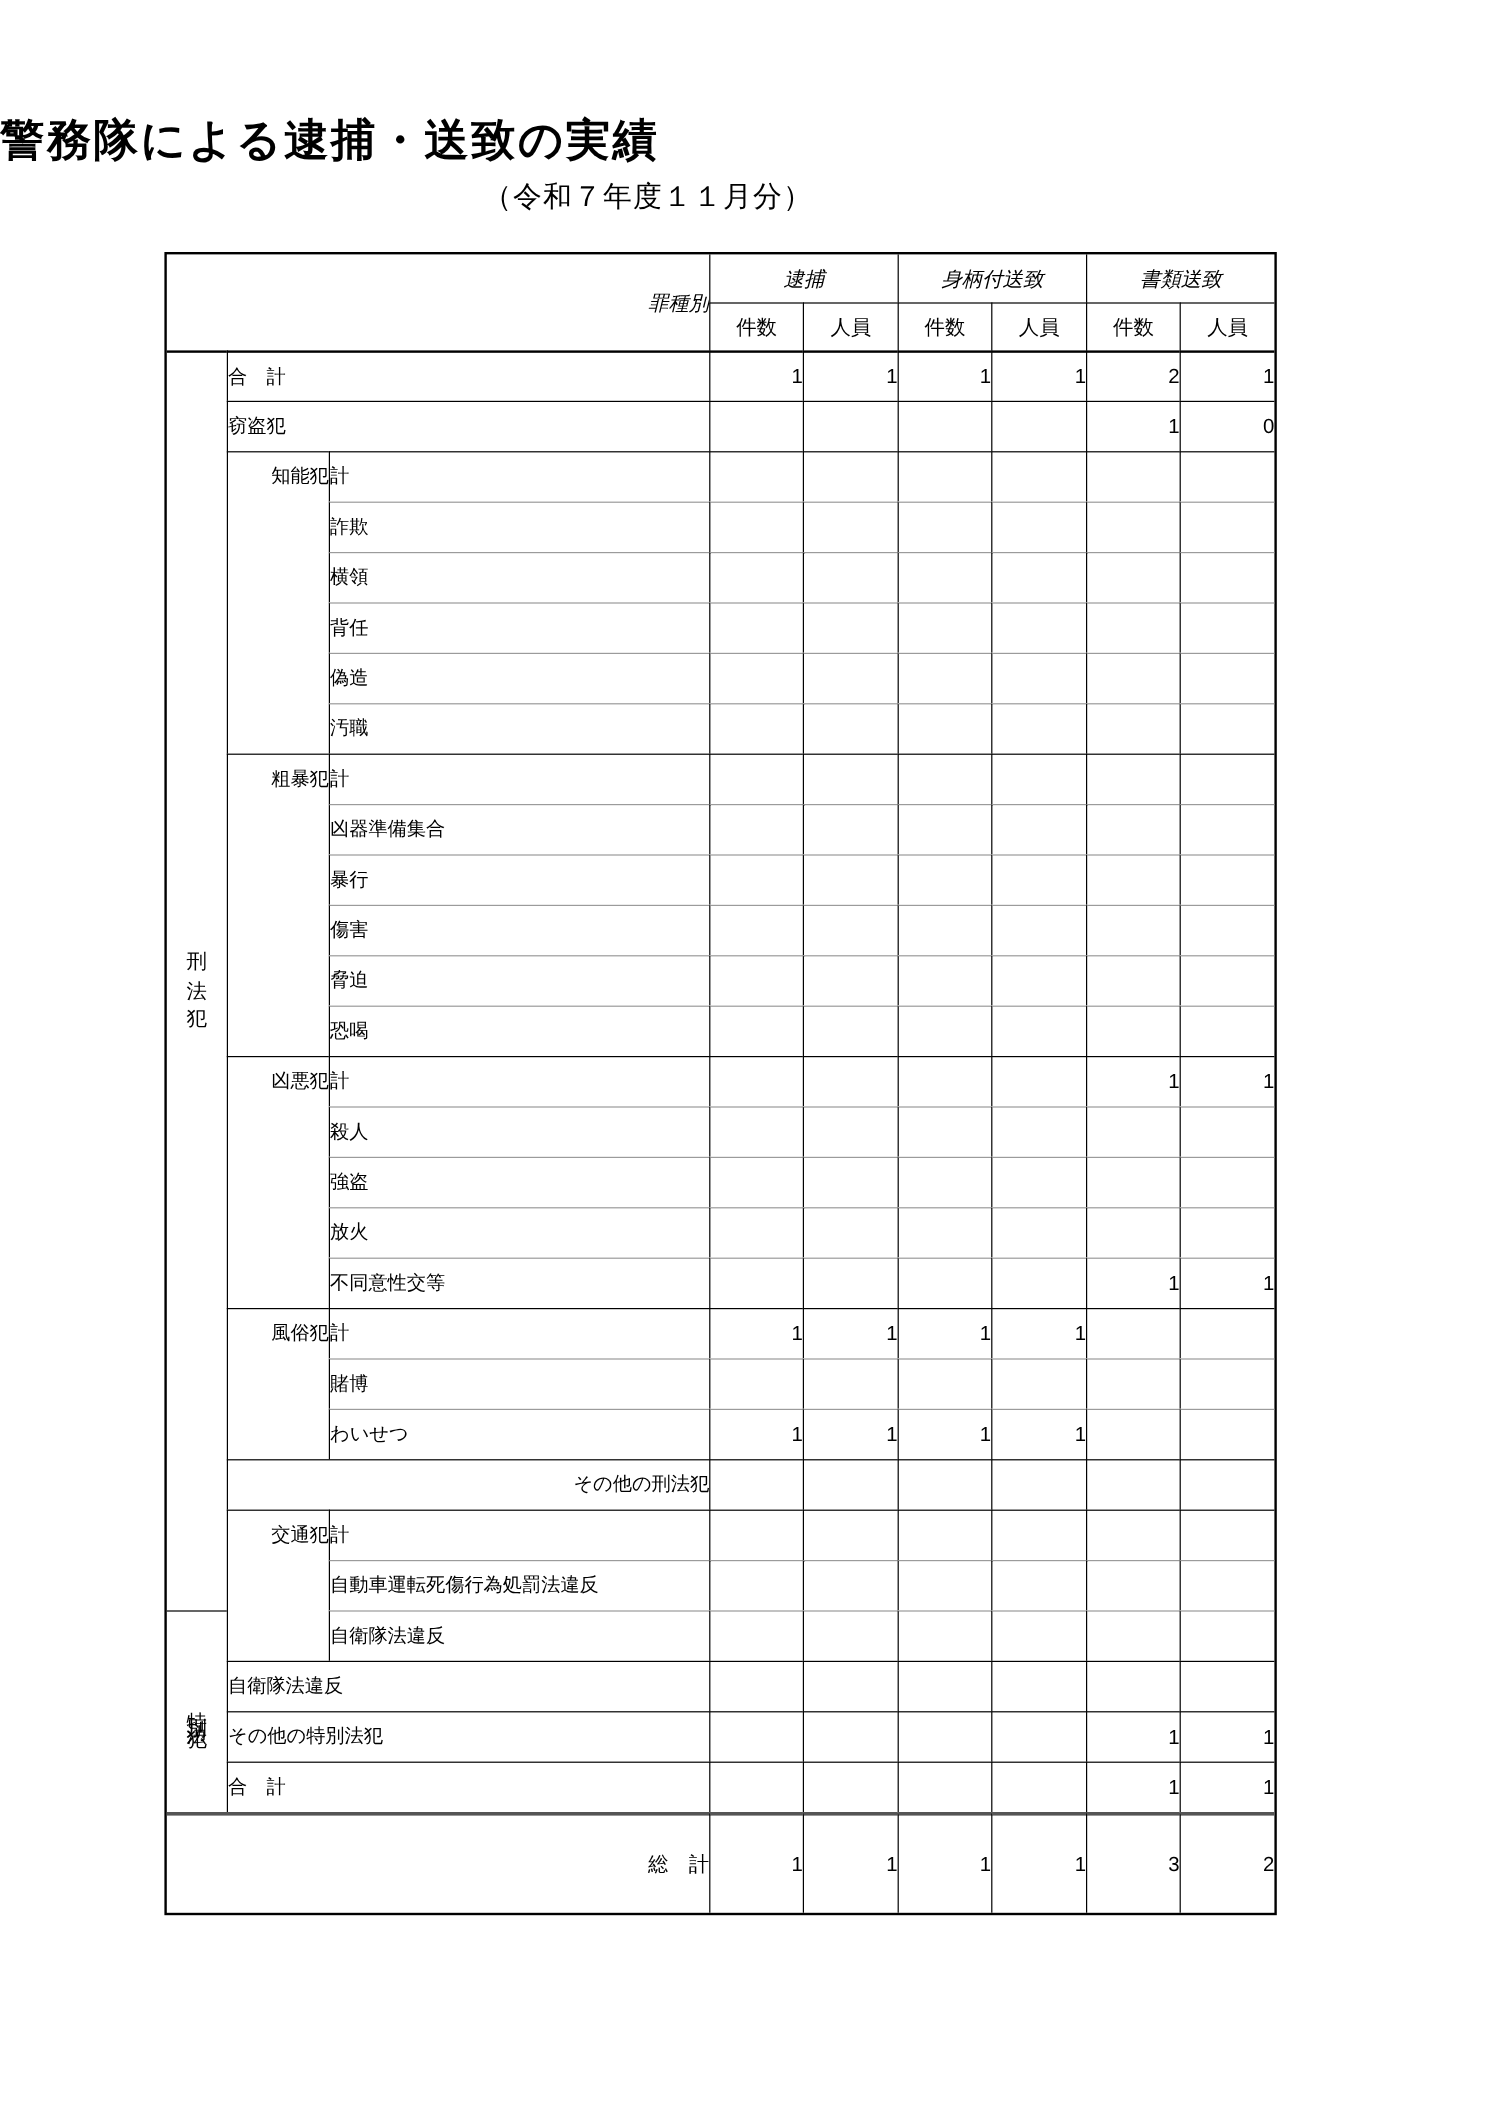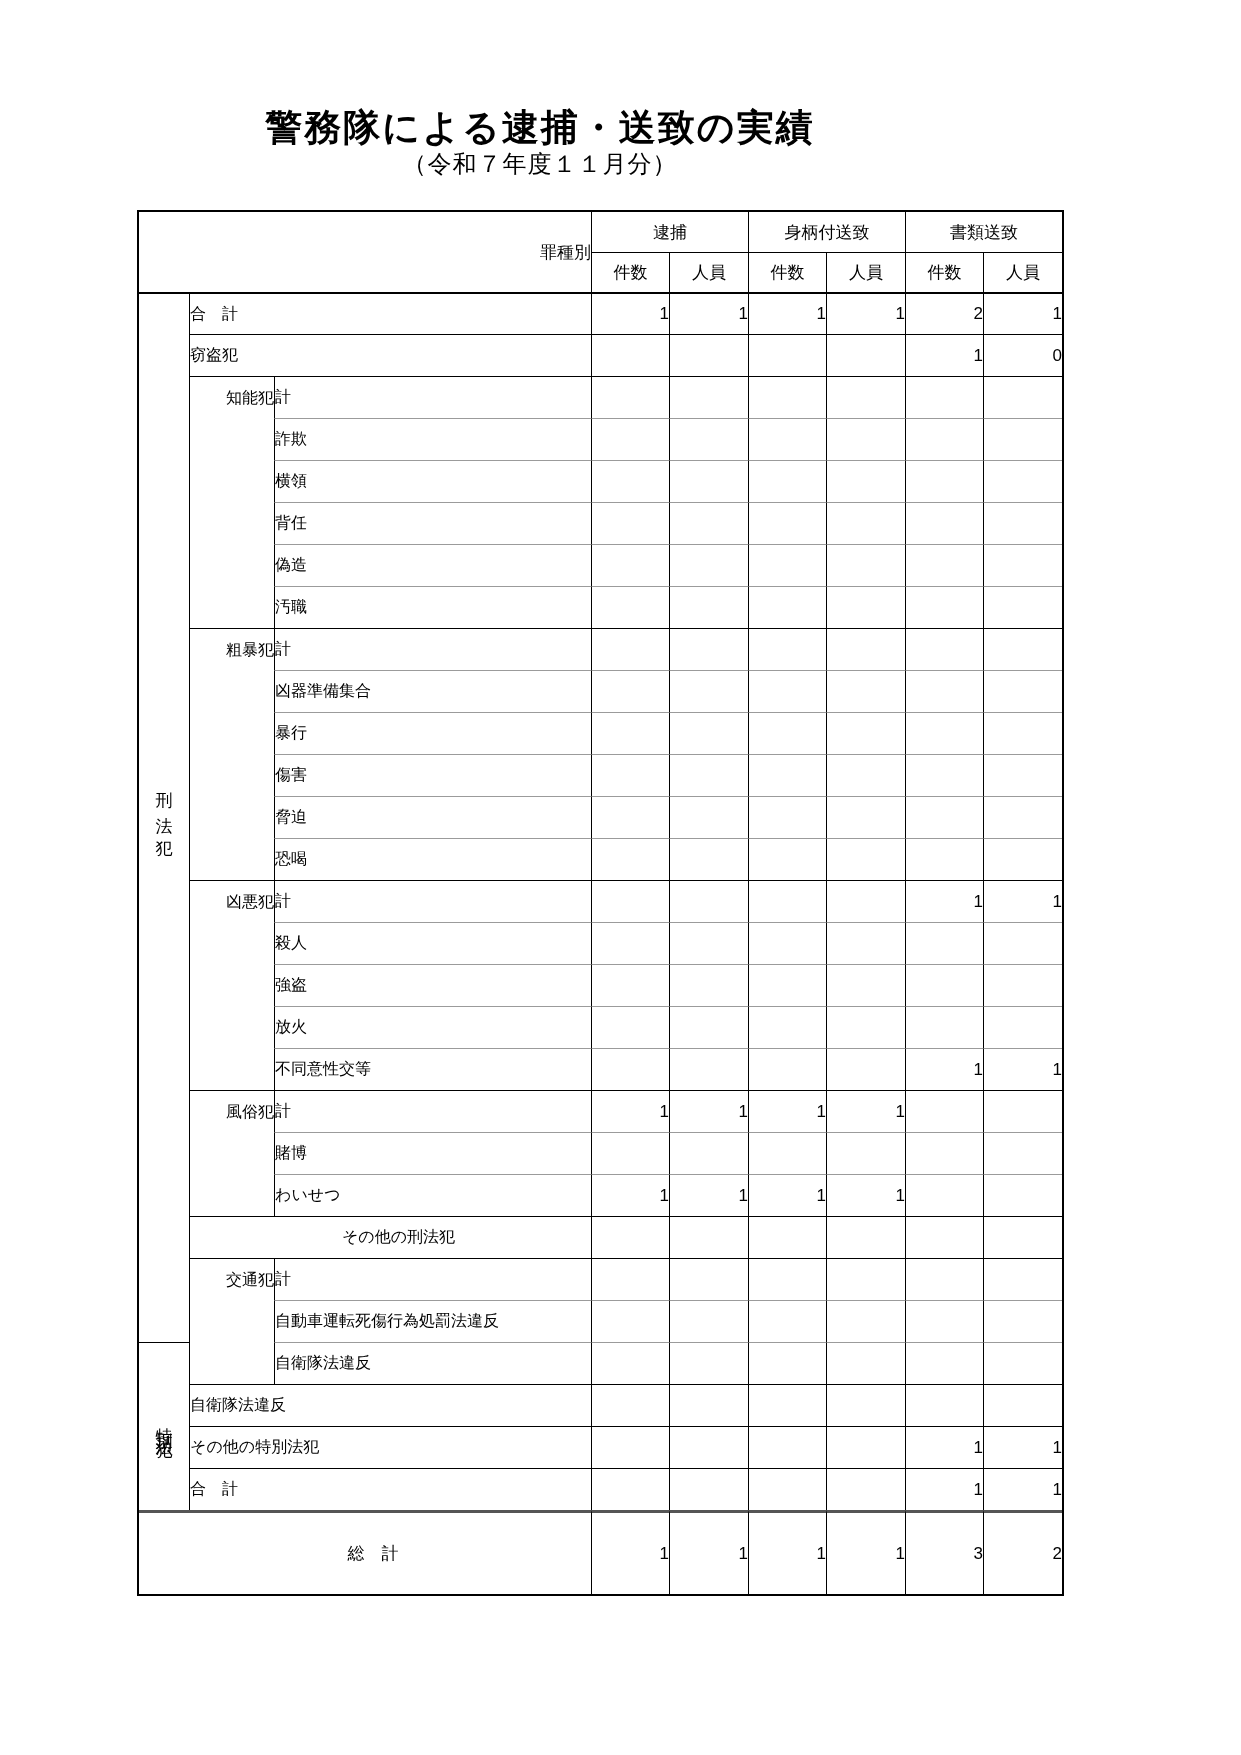--- a/index.html
+++ b/index.html
@@ -2,50 +2,50 @@
 <html lang="ja"><head>
 <meta charset="utf-8">
 <style>
   html,body{margin:0;padding:0;background:#ffffff;}
   body{
     width:1241px;height:1755px;position:relative;
     font-family:"Liberation Sans","DejaVu Sans",sans-serif;
     color:#000;
   }
   .page-title{
-    position:absolute;top:103px;left:0;width:1080px;
-    text-align:center;font-size:37px;font-weight:bold;letter-spacing:2px;
+    position:absolute;top:92px;left:0;width:1080px;
+    text-align:left;font-size:37px;font-weight:bold;letter-spacing:2px;
   }
   .page-subtitle{
     position:absolute;top:148px;left:0;width:1080px;
     text-align:center;font-size:24px;letter-spacing:1px;
   }
   table.stats{
     position:absolute;left:137px;top:210px;
     border-collapse:separate;border-spacing:0;
     border:2px solid #000;table-layout:fixed;
   }
   table.stats th,table.stats td{
     box-sizing:border-box;overflow:hidden;white-space:nowrap;
     border-top:1px solid #000;border-left:1px solid #000;
     font-weight:normal;padding:0;
   }
-  .no-t{border-top:none !important;}
+  .no-t{border-top:none !important;font-style:italic;}
   .edge-l{border-left:none !important;text-align:right;}
   thead th{height:40px;font-size:17px;text-align:center;vertical-align:middle;}
   tbody td{height:42px;font-size:16px;vertical-align:middle;}
   tr.r-first > td{border-top-width:2px;}
   tr.r-sub > td{border-top-color:#9b9b9b;}
   tr.r-sub > td.c1{border-top-color:#000;}
   td.c1{vertical-align:middle;text-align:center;}
   .vlabel{writing-mode:vertical-rl;text-orientation:upright;display:inline-block;font-size:17px;}
   .ls-wide{letter-spacing:1.45em;}
   .ls-tight{letter-spacing:0.32em;}
   td.lab{text-align:left;padding-left:9px;}
-  td.lab.center{text-align:center;padding-left:16px;}
+  td.lab.center{text-align:right;padding-left:16px;}
   td.c2cat{vertical-align:top;line-height:41px;text-align:right;padding-left:9px;}
   td.kei{border-left:1px solid transparent;text-align:left;padding-left:7px;}
   td.c3{text-align:left;padding-left:8px;}
   td.num{text-align:right;padding-right:11px;font-size:17px;}
   td.v-gray{border-left-color:#9b9b9b;}
   tr.r-grand > td{border-top:3px solid #555;height:84px;font-size:17px;}
 </style>
 </head>
 <body>
 

